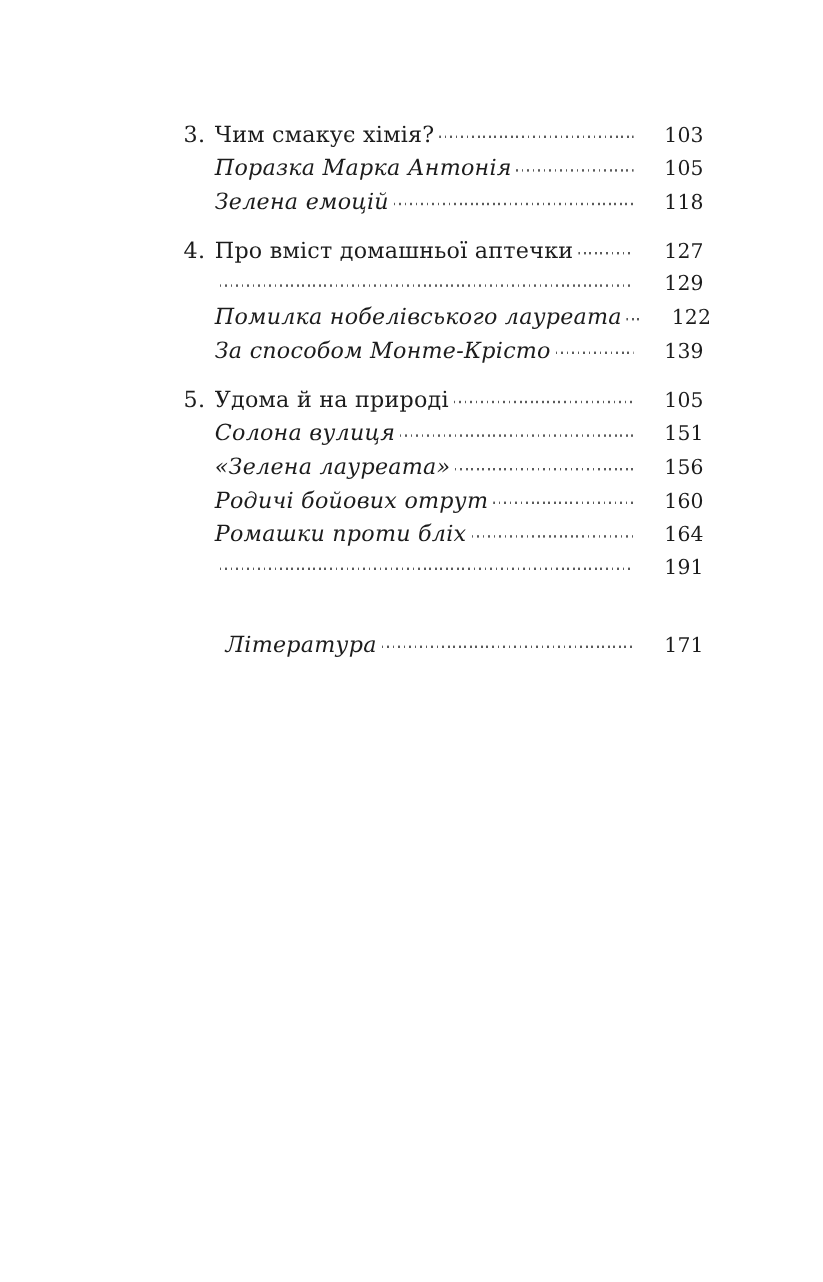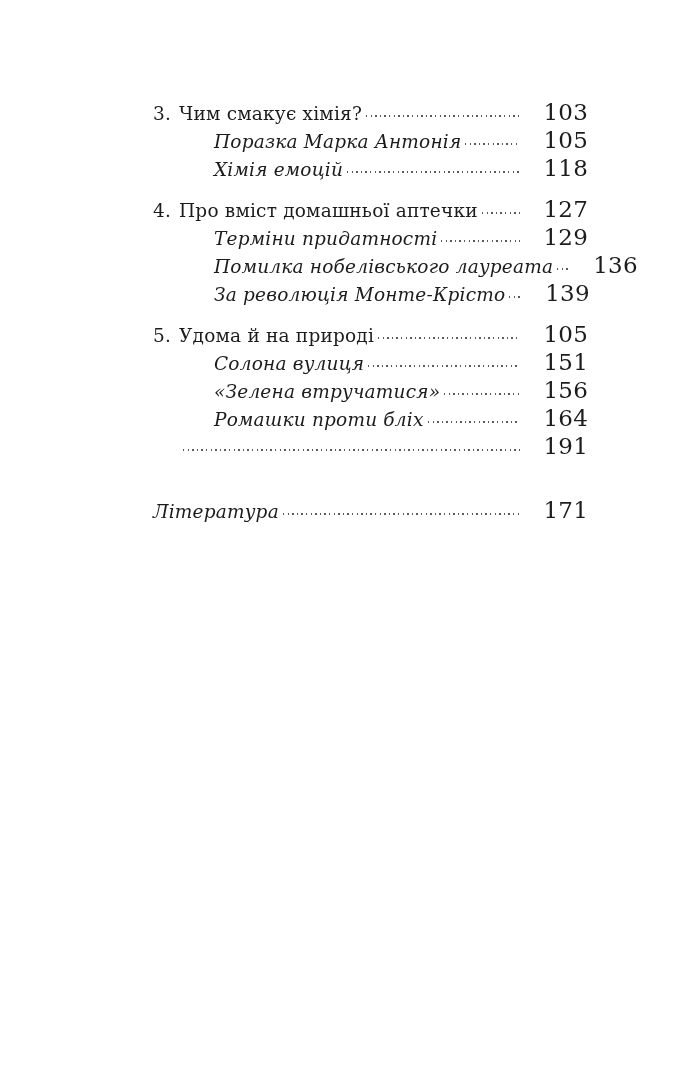--- a/index.html
+++ b/index.html
@@ -31,21 +31,20 @@
     font-size: 18.5px;
     letter-spacing: 0.2px;
     white-space: nowrap;
   }
   .toc-row .num {
     flex: 0 0 26px;
     font-style: normal;
   }
   .toc-row.sub .title {
     font-style: italic;
-    margin-left: 35px;
   }
   .toc-row .title {
     flex: 0 0 auto;
   }
   .leader {
     flex: 1 1 auto;
     align-self: baseline;
     height: 2px;
     margin: 0 24px 0 4px;
     position: relative;
@@ -54,27 +53,28 @@
       to right,
       #5a5a5a 0 1.4px,
       transparent 1.4px 4.6px
     );
     min-width: 12px;
   }
   .pagenum {
     flex: 0 0 36px;
     text-align: center;
     font-style: normal;
-    font-size: 23px;
+    font-size: 17px;
   }
   .literature-row {
     margin-top: 37px;
   }
   .literature-row .title {
     font-style: italic;
+    margin-left: 35px;
   }
 </style>
 </head>
 <body>
 
 <div class="page">
   <div id="toc-root">
       <div class="toc-group">
         <div class="toc-row">
           <span class="num">3.</span>
@@ -83,69 +83,74 @@
           <span class="pagenum">103</span>
         </div>
         <div class="toc-row sub">
           <span class="num"></span>
           <span class="title">Поразка Марка Антонія</span>
           <span class="leader"></span>
           <span class="pagenum">105</span>
         </div>
         <div class="toc-row sub">
           <span class="num"></span>
-          <span class="title">Хімія емоцій</span>
+          <span class="title">Зелена емоцій</span>
           <span class="leader"></span>
           <span class="pagenum">118</span>
         </div>
       </div>
       <div class="toc-group">
         <div class="toc-row">
           <span class="num">4.</span>
           <span class="title">Про вміст домашньої аптечки</span>
           <span class="leader"></span>
           <span class="pagenum">127</span>
         </div>
         <div class="toc-row sub">
           <span class="num"></span>
-          <span class="title">Терміни придатності</span>
           <span class="leader"></span>
           <span class="pagenum">129</span>
         </div>
         <div class="toc-row sub">
           <span class="num"></span>
           <span class="title">Помилка нобелівського лауреата</span>
           <span class="leader"></span>
-          <span class="pagenum">136</span>
+          <span class="pagenum">122</span>
         </div>
         <div class="toc-row sub">
           <span class="num"></span>
-          <span class="title">За революція Монте-Крісто</span>
+          <span class="title">За способом Монте-Крісто</span>
           <span class="leader"></span>
           <span class="pagenum">139</span>
         </div>
       </div>
       <div class="toc-group">
         <div class="toc-row">
           <span class="num">5.</span>
           <span class="title">Удома й на природі</span>
           <span class="leader"></span>
           <span class="pagenum">105</span>
         </div>
         <div class="toc-row sub">
           <span class="num"></span>
           <span class="title">Солона вулиця</span>
           <span class="leader"></span>
           <span class="pagenum">151</span>
         </div>
         <div class="toc-row sub">
           <span class="num"></span>
-          <span class="title">«Зелена втручатися»</span>
+          <span class="title">«Зелена лауреата»</span>
           <span class="leader"></span>
           <span class="pagenum">156</span>
+        </div>
+        <div class="toc-row sub">
+          <span class="num"></span>
+          <span class="title">Родичі бойових отрут</span>
+          <span class="leader"></span>
+          <span class="pagenum">160</span>
         </div>
         <div class="toc-row sub">
           <span class="num"></span>
           <span class="title">Ромашки проти бліх</span>
           <span class="leader"></span>
           <span class="pagenum">164</span>
         </div>
         <div class="toc-row sub">
           <span class="num"></span>
           <span class="leader"></span>

